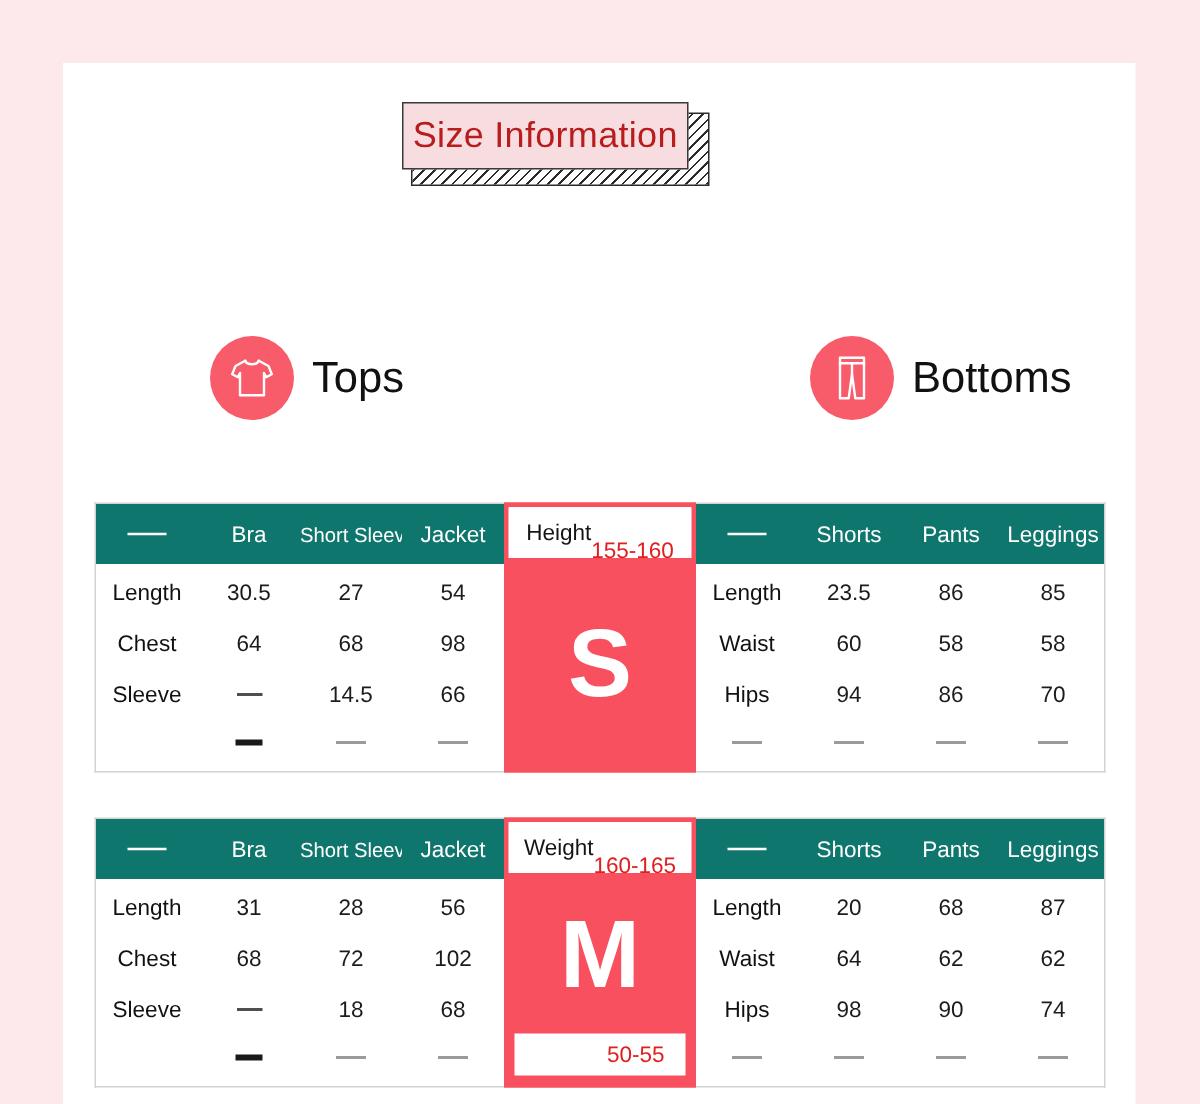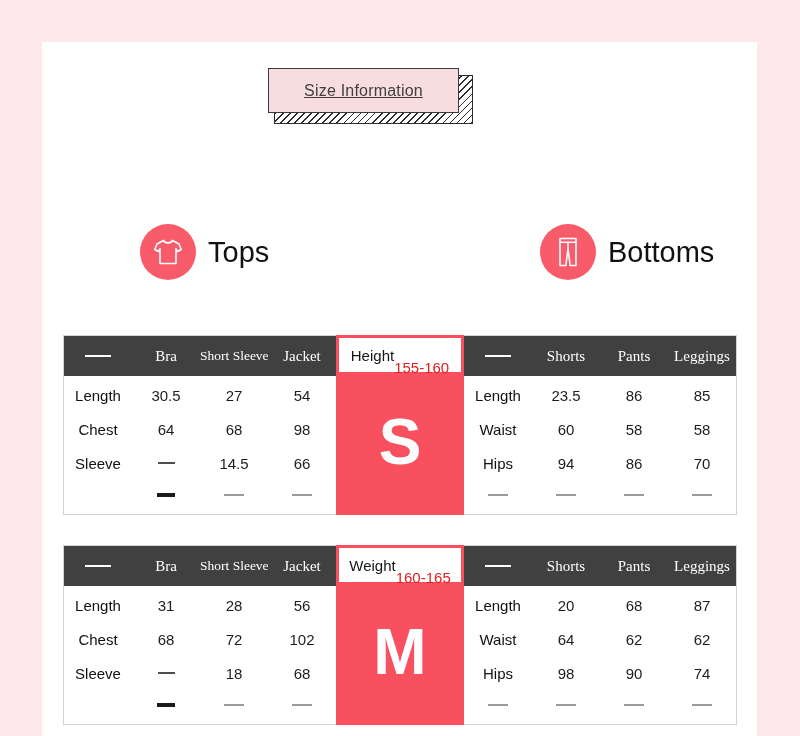--- a/index.html
+++ b/index.html
@@ -60,25 +60,24 @@
     top: 0px;
     width: 191px;
     height: 45px;
     background: #f7dde0;
     border: 1.5px solid #3a3a3a;
     display: flex;
     align-items: center;
     justify-content: center;
   }
   .banner-face span {
-    font-size: 16px;
-    color: #404040;
+    font-size: 24px;
+    color: #b91c1c;
     letter-spacing: .2px;
     white-space: nowrap;
-    text-decoration: underline;
   }
 
   
   .cat {
     position: absolute;
     display: flex;
     align-items: center;
     gap: 12px;
   }
   #cat-tops { left: 140px; top: 224px; }
@@ -133,24 +132,23 @@
     border: 1px solid #d2d2d2;
     border-right: none;
     background: #fff;
     display: flex;
     flex-direction: column;
   }
   .side-table.right { border-right: 1px solid #d2d2d2; border-left: none; }
 
   .thead {
     height: 40px;
-    background: #404040;
-    display: flex;
-    align-items: center;
-    font-family: Liberation Serif, serif;
+    background: #0f766e;
+    display: flex;
+    align-items: center;
   }
   .thead .th {
     flex: 1;
     text-align: center;
     color: #ffffff;
     font-size: 15px;
     white-space: nowrap;
     overflow: hidden;
   }
   .thead .th.small { font-size: 13.5px; }
@@ -409,20 +407,23 @@
         </div>
       </div>
     </div>
 
     <div class="size-col">
       <div class="size-head">
         <span class="hk">Weight</span>
         <span class="hv">160-165</span>
       </div>
       <div class="size-letter">M</div>
+      <div class="size-foot">
+        <span>50-55</span>
+      </div>
     </div>
 
     <div class="side-table right">
       <div class="thead">
         <div class="th dash-cell"></div>
         <div class="th">Shorts</div>
         <div class="th">Pants</div>
         <div class="th">Leggings</div>
       </div>
       <div class="tbody">

